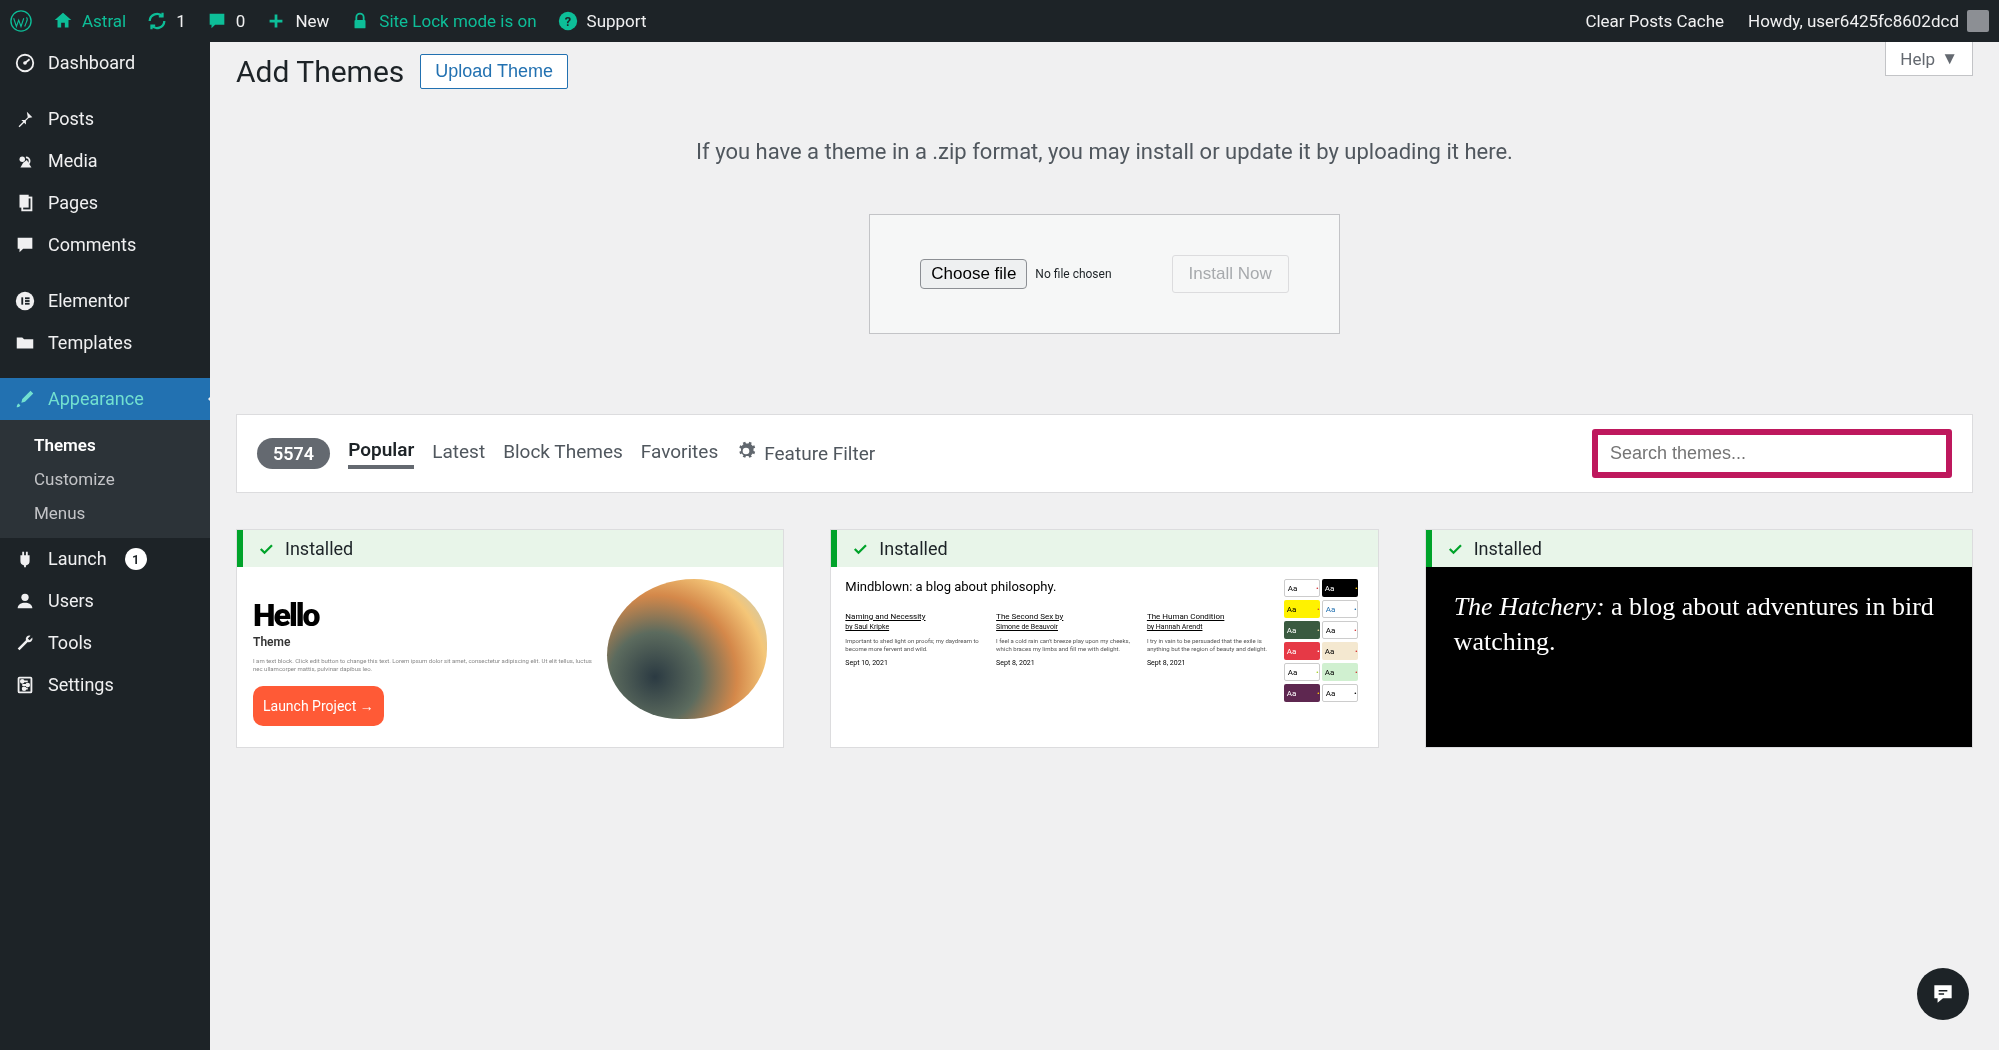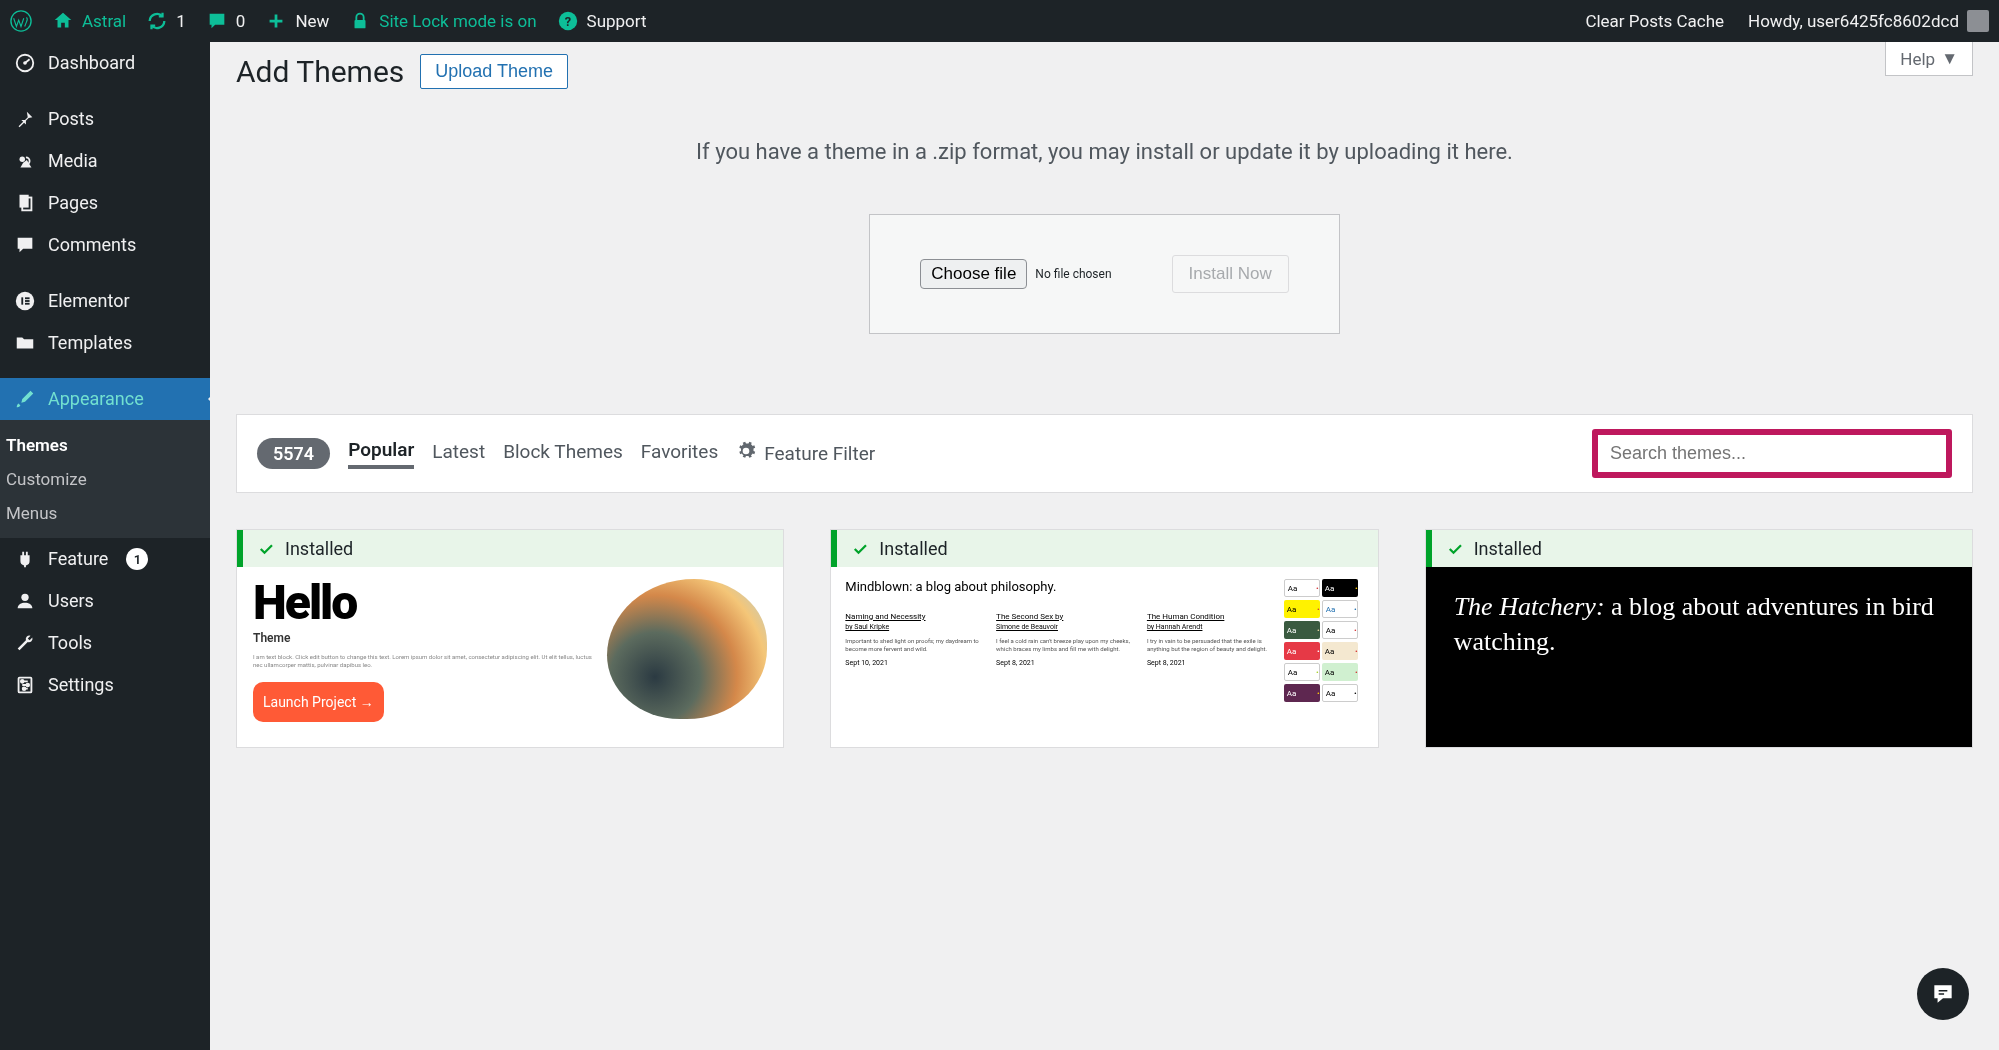--- a/index.html
+++ b/index.html
@@ -16,21 +16,21 @@
 .ab-icon svg { width: 22px; height: 22px; display: block; }
 
 
 .sidebar { position: fixed; top: 42px; left: 0; bottom: 0; width: 210px; background: #1d2327; color: #f0f0f1; font-size: 18px; overflow-y: auto; }
 .menu-item { display: flex; align-items: flex-start; gap: 12px; padding: 10px 14px; cursor: pointer; color: #f0f0f1; }
 .menu-item.active { background: #2271b1; color: #fff; position: relative; }
 .menu-item.active::after { content: ""; position: absolute; right: -8px; top: 50%; transform: translateY(-50%); border: 10px solid transparent; border-right-color: #f0f0f1; }
 .menu-item .mi-icon { width: 22px; height: 22px; flex-shrink: 0; }
 .menu-item .mi-icon svg { width: 22px; height: 22px; }
 .submenu { background: #2c3338; padding: 8px 0; }
-.submenu-item { padding: 7px 6px; font-size: 17px; color: #c3c4c7; cursor: pointer; }
+.submenu-item { padding: 7px 6px; font-size: 17px; color: #c3c4c7; cursor: pointer; margin-left: 28px; }
 .submenu-item.current { color: #fff; font-weight: 600; }
 .badge { display: inline-flex; align-items: center; justify-content: center; min-width: 22px; height: 22px; border-radius: 11px; background: #fff; color: #1d2327; font-size: 13px; font-weight: 600; margin-left: 6px; }
 .menu-sep { height: 14px; }
 
 
 .content { margin-left: 210px; padding: 54px 26px 26px 26px; }
 .page-header { display: flex; align-items: center; gap: 16px; margin-bottom: 40px; position: relative; }
 .page-title { font-size: 30px; font-weight: 400; color: #1d2327; }
 .upload-btn { border: 1px solid #2271b1; color: #2271b1; background: #fff; padding: 6px 14px; font-size: 18px; cursor: pointer; border-radius: 2px; font-weight: 500; }
 .help-tab { position: absolute; right: 0; top: -12px; background: #fff; border: 1px solid #c3c4c7; border-top: none; padding: 6px 14px; font-size: 17px; color: #646970; cursor: pointer; display: flex; align-items: center; gap: 6px; }
@@ -55,21 +55,21 @@
 
 .themes { display: grid; grid-template-columns: repeat(3, 1fr); gap: 46px; }
 .theme-card { border: 1px solid #dcdcde; background: #fff; overflow: hidden; position: relative; }
 .installed-bar { background: #e8f5e9; border-left: 6px solid #00a32a; padding: 8px 14px; display: flex; align-items: center; gap: 10px; font-size: 18px; color: #1d2327; }
 .installed-bar svg { width: 18px; height: 18px; stroke: #00a32a; }
 .theme-preview { height: 180px; background: #fff; position: relative; overflow: hidden; }
 
 
 .pv1 { padding: 12px 16px; display: flex; gap: 12px; background: #fff; }
 .pv1-left { flex: 1; }
-.pv1-title { font-size: 48px; font-weight: 900; letter-spacing: -2px; color: #000; line-height: 1; }
+.pv1-title { font-size: 32px; font-weight: 900; letter-spacing: -2px; color: #000; line-height: 1; margin-top: 20px; }
 .pv1-sub { font-size: 12px; color: #333; margin-top: 4px; font-weight: 600; }
 .pv1-txt { font-size: 6px; color: #888; margin-top: 8px; line-height: 1.4; }
 .pv1-btn { display: inline-block; background: #ff5a36; color: #fff; font-size: 14px; padding: 12px 10px; border-radius: 10px; margin-top: 12px; }
 .pv1-img { width: 160px; height: 140px; border-radius: 60% 50% 55% 50%; background: radial-gradient(circle at 30% 70%, #2b3a42 0%, #5c6b5e 30%, #d4884a 55%, #f4c678 75%, #a8cce0 100%); position: relative; }
 
 
 .pv2 { padding: 12px 14px; display: flex; background: #fff; }
 .pv2-main { flex: 1; }
 .pv2-title { font-size: 13px; color: #000; margin-bottom: 18px; }
 .pv2-cols { display: flex; gap: 14px; font-size: 7px; }
@@ -227,21 +227,21 @@
   </div>
   <div class="submenu">
     <div class="submenu-item current">Themes</div>
     <div class="submenu-item">Customize</div>
     <div class="submenu-item">Menus</div>
   </div>
   <div class="menu-item">
     <span class="mi-icon"><svg viewBox="0 0 24 24" fill="currentColor">
           <path d="M9 4v4H7v6a5 5 0 0 0 4 5v2h2v-2a5 5 0 0 0 4-5V8h-2V4h-2v4h-2V4z"></path>
         </svg></span>
-    <span>Feature</span>
+    <span>Launch</span>
     <span class="badge">1</span>
   </div>
   <div class="menu-item">
     <span class="mi-icon"><svg viewBox="0 0 24 24" fill="currentColor">
           <circle cx="12" cy="8" r="4"></circle>
           <path d="M4 20c0-4 4-6 8-6s8 2 8 6z"></path>
         </svg></span>
     <span>Users</span>
   </div>
   <div class="menu-item">

